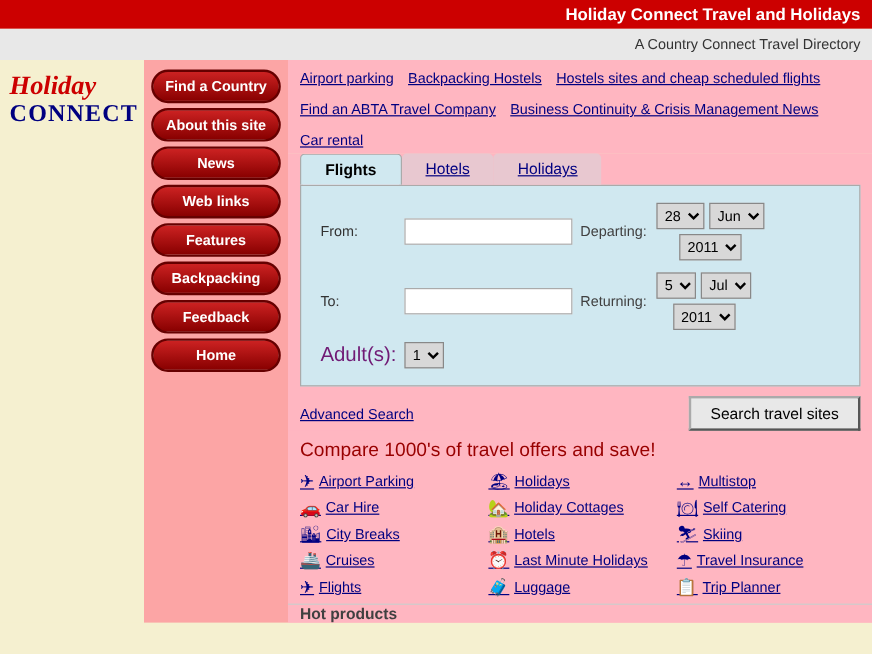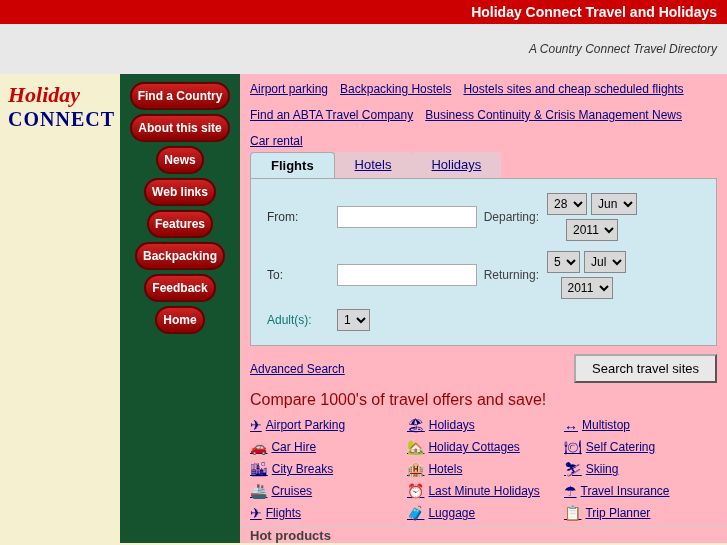--- a/index.html
+++ b/index.html
@@ -1,30 +1,30 @@
 <!DOCTYPE html>
 <html><head>
   <meta charset="utf-8">
   <style>
     * { margin: 0; padding: 0; box-sizing: border-box; }
     body { font-family: Arial, sans-serif; font-size: 12px; background: #f5f0d0; width: 727px; }
 
     
     .header-top { background: #cc0000; color: white; text-align: right; padding: 4px 10px; font-size: 14px; font-weight: bold; }
-    .header-sub { background: #e8e8e8; color: #333; text-align: right; padding: 18px 10px; font-size: 12px; font-style: italic; }
+    .header-sub { background: #e8e8e8; color: #333; text-align: right; padding: 6px 10px; font-size: 12px; }
 
     
     .logo-bar { display: flex; background: #f5f0d0; }
     .logo { background: #f5f0d0; padding: 8px; width: 120px; min-width: 120px; }
     .logo-inner { font-family: serif; }
     .logo-holiday { color: #cc0000; font-size: 22px; font-style: italic; font-weight: bold; }
     .logo-connect { color: #000080; font-size: 20px; font-weight: bold; letter-spacing: 1px; }
 
     
-    .sidebar { background: #14532d; width: 120px; min-width: 120px; padding: 8px 6px; display: flex; flex-direction: column; gap: 4px; align-items: center; }
+    .sidebar { background: #fca5a5; width: 120px; min-width: 120px; padding: 8px 6px; display: flex; flex-direction: column; gap: 4px; }
     .sidebar-btn { background: linear-gradient(to bottom, #cc2222, #880000); color: white; border: 2px solid #660000; border-radius: 14px; padding: 5px 6px; text-align: center; font-size: 12px; font-weight: bold; cursor: pointer; text-decoration: none; display: block; }
     .sidebar-home { margin-top: 0; }
 
     
     .content { flex: 1; background: #ffb6c1; padding: 0; }
 
     
     .nav-links { background: #ffb6c1; padding: 8px 10px 4px 10px; display: flex; gap: 12px; flex-wrap: wrap; align-items: flex-start; }
     .nav-links a { color: #000080; font-size: 12px; text-decoration: underline; cursor: pointer; }
 
@@ -38,21 +38,21 @@
     
     .search-box { background: #d0e8f0; border: 1px solid #aaa; margin: 0 10px; padding: 14px 16px; }
     .search-row { display: flex; align-items: center; margin-bottom: 10px; }
     .search-label { width: 70px; font-size: 12px; color: #333; }
     .search-input { border: 1px solid #aaa; padding: 3px 5px; width: 140px; font-size: 12px; }
     .depart-label { width: 70px; text-align: right; padding-right: 8px; font-size: 12px; color: #404040; }
     .date-selects { display: flex; gap: 4px; align-items: center; flex-direction: column; }
     .date-row { display: flex; gap: 4px; }
     select { border: 1px solid #888; padding: 2px 2px; font-size: 12px; background: #d8d8d8; }
     .adults-row { display: flex; align-items: center; margin-top: 4px; }
-    .adults-label { width: 70px; font-size: 12px; color: #0f766e; }
+    .adults-label { width: 70px; font-size: 17px; color: #701a75; }
 
     
     .search-actions { display: flex; justify-content: space-between; align-items: center; margin: 8px 10px 0 10px; }
     .advanced-link { color: #000080; text-decoration: underline; cursor: pointer; font-size: 12px; }
     .search-btn { background: #e8e8e8; border: 2px outset #aaa; padding: 5px 16px; font-size: 13px; cursor: pointer; }
 
     
     .compare-section { background: #ffb6c1; padding: 8px 10px 4px 10px; }
     .compare-title { color: #990000; font-size: 16px; margin-bottom: 6px; }
     .links-grid { display: grid; grid-template-columns: 1fr 1fr 1fr; gap: 2px 4px; }

